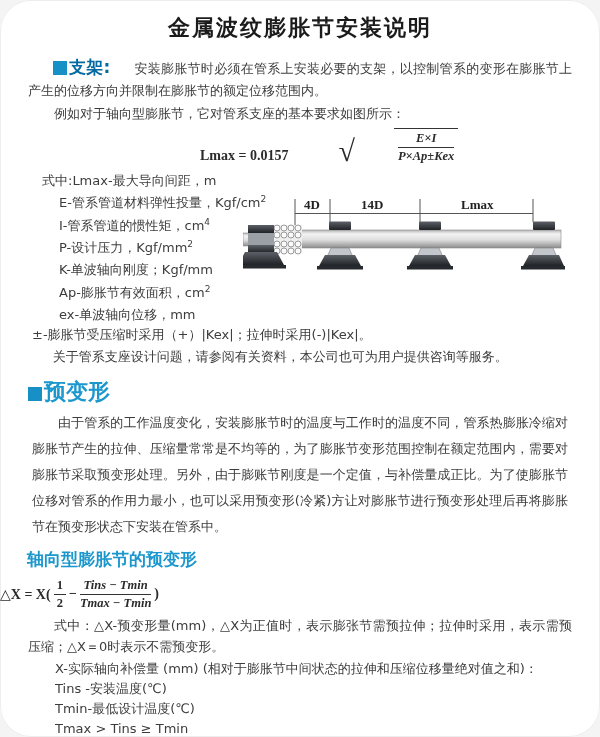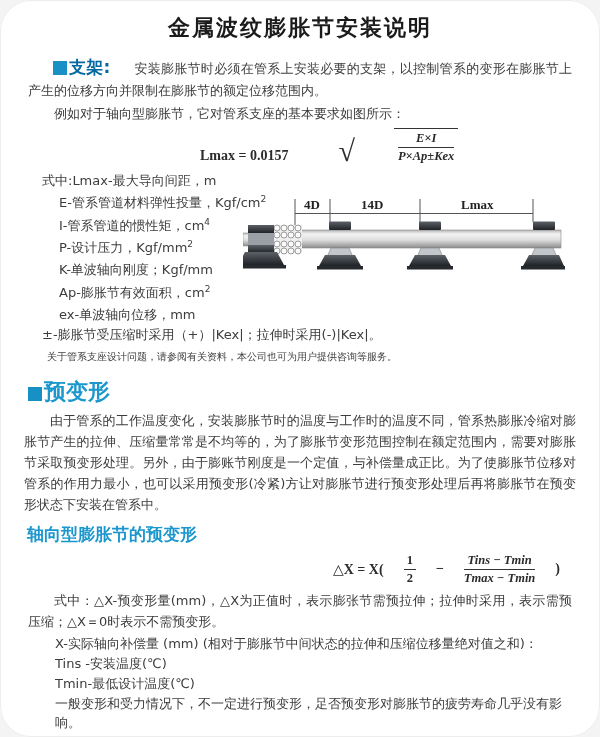--- a/index.html
+++ b/index.html
@@ -23,29 +23,29 @@
   .radicand{display:inline-block;border-top:1.5px solid #333;padding:2px 4px 0;}
   .frac{display:inline-block;text-align:center;vertical-align:middle;font-style:italic;font-size:12.5px;}
   .frac .num{display:block;border-bottom:1px solid #333;padding:0 3px 1px;}
   .frac .den{display:block;padding-top:1px;}
   .frac.upright{font-style:normal;}
 
   .defs-wrap{margin:4px 0 0 42px;font-size:13px;}
   .defs-line{line-height:19px;}
   .defs-line.indent{padding-left:17px;}
   .defs-line sup{font-size:9px;}
-  .pm-note{margin:1px 0 0 42px;font-size:13px;line-height:19px;}
-  .consult{font-size:10px;line-height:22px;margin:2px 28px 0;text-indent:1.9em;}
+  .pm-note{margin:1px 0 0 32px;font-size:13px;line-height:19px;}
+  .consult{font-size:13px;line-height:22px;margin:2px 28px 0;text-indent:1.9em;}
 
   .diagram{position:absolute;left:243px;top:192px;}
 
   .sec-heading{margin:9px 0 0 28px;font-size:22px;font-weight:bold;color:#1b97cd;}
-  .predeform-para{margin:3px 24px 0;text-indent:2em;text-align:justify;line-height:21px;}
+  .predeform-para{margin:3px 32px 0;text-indent:2em;text-align:justify;line-height:26px;}
   .sub-heading{color:#1b97cd;font-size:17px;font-weight:bold;margin:8px 0 0 27px;}
-  .formula-dx{display:flex;justify-content:flex-end;align-items:center;gap:20px;
+  .formula-dx{display:flex;justify-content:flex-start;align-items:center;gap:3px;
     font-size:14px;height:34px;margin:6px 40px 0 0;}
   .explain{margin:4px 28px 0;font-size:13px;line-height:21px;text-indent:2em;text-align:justify;}
   .axial-items{margin:2px 28px 0 55px;font-size:13px;}
   .axial-items div{line-height:19px;margin-top:1px;}
   .dim-label{font-family:"Liberation Serif","DejaVu Serif",serif;font-weight:bold;font-size:13px;fill:#222;}
 </style>
 </head>
 <body>
 
 <div class="page">
@@ -172,16 +172,17 @@
     </span>
     <span>)</span>
   </div>
 
   <p class="explain">式中：△X-预变形量(mm)，△X为正值时，表示膨张节需预拉伸；拉伸时采用，表示需预压缩；△X＝0时表示不需预变形。</p>
 
   <div class="axial-items">
     <div>X-实际轴向补偿量 (mm) (相对于膨胀节中间状态的拉伸和压缩位移量绝对值之和)：</div>
     <div>Tins -安装温度(℃)</div>
     <div>Tmin-最低设计温度(℃)</div>
+    <div>Tmax &gt; Tins ≥ Tmin</div>
     <div>一般变形和受力情况下，不一定进行预变形，足否预变形对膨胀节的疲劳寿命几乎没有影响。</div>
   </div>
 
 </div>
 
 </body></html>

